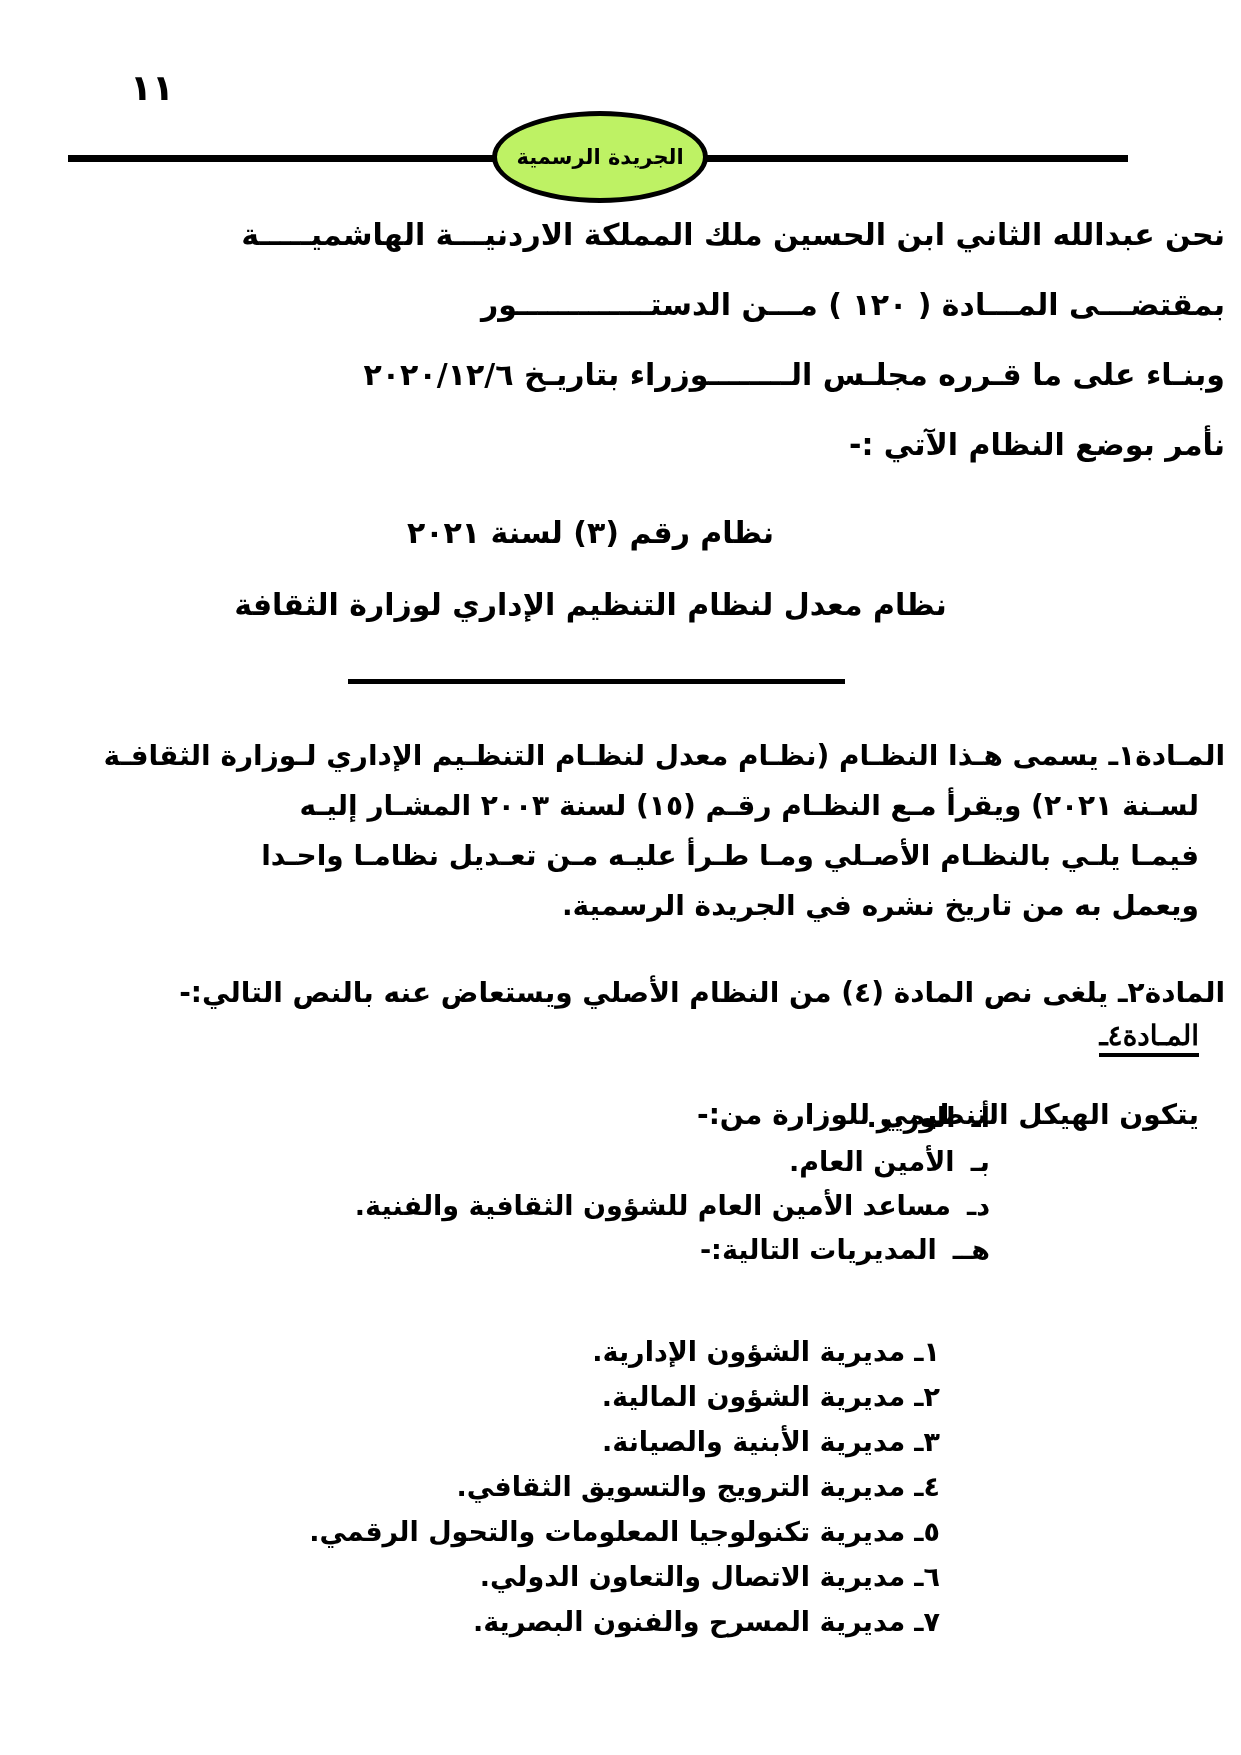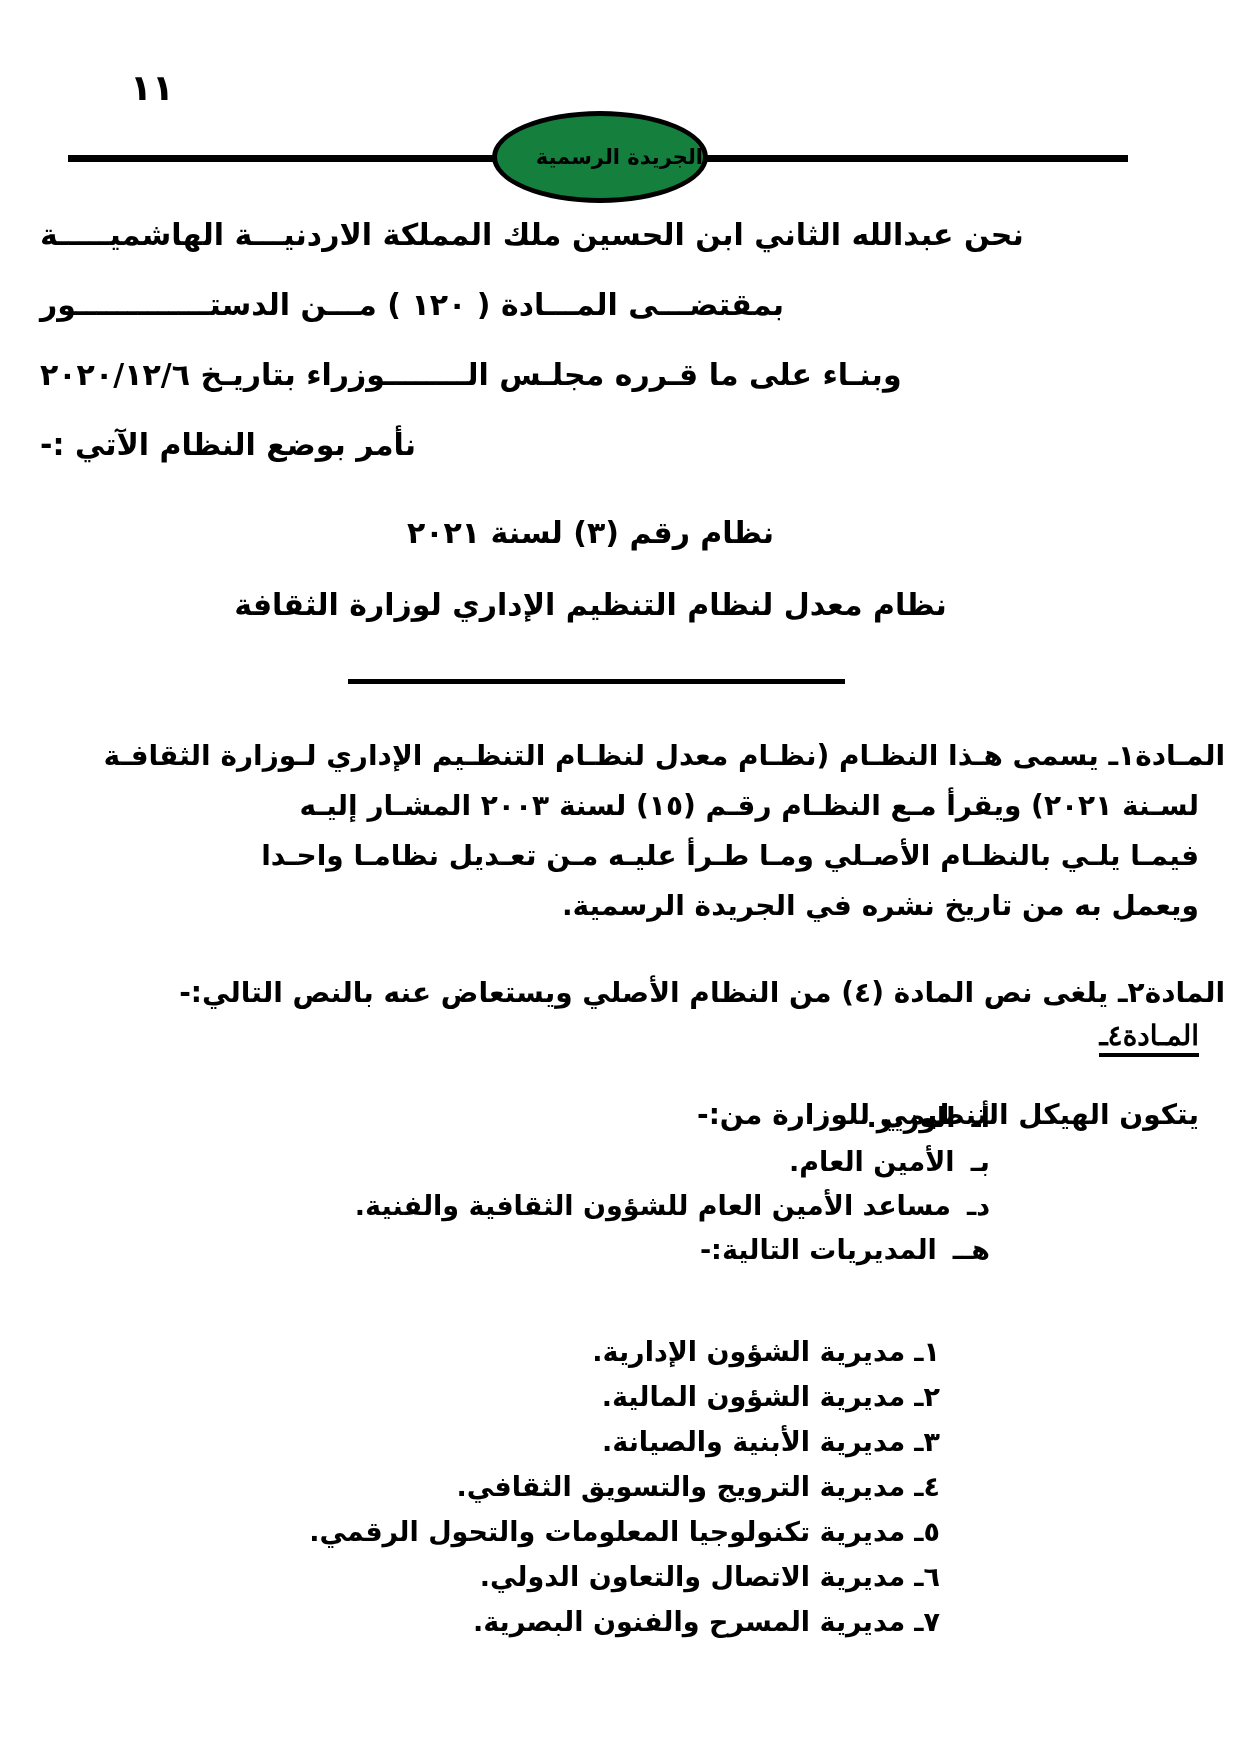--- a/index.html
+++ b/index.html
@@ -19,29 +19,29 @@
     font-size:36px;line-height:1;
     direction:rtl;
   }
   .header-rule{
     position:absolute;top:155px;left:68px;
     width:1060px;height:7px;background:#000;
   }
   .badge{
     position:absolute;top:111px;left:492px;
     width:216px;height:92px;
-    background:#15803d;border:5px solid #000;border-radius:50%;
-    display:flex;align-items:center;
+    background:#bef264;border:5px solid #000;border-radius:50%;
+    display:flex;align-items:center;justify-content:center;
     box-sizing:border-box;
     z-index:2;
   }
   .badge-label{font-size:21px;white-space:nowrap;}
   .preamble{
     position:absolute;top:200px;right:16px;left:40px;
-    font-size:30px;text-align:left;
+    font-size:30px;text-align:right;
   }
   .preamble .line{line-height:70px;white-space:nowrap;}
   .decree-heading{
     position:absolute;top:497px;left:90px;right:150px;
     font-size:30px;text-align:center;
   }
   .decree-heading .line{line-height:72px;white-space:nowrap;}
   .title-divider{
     position:absolute;top:679px;left:348px;
     width:497px;height:5px;background:#000;

